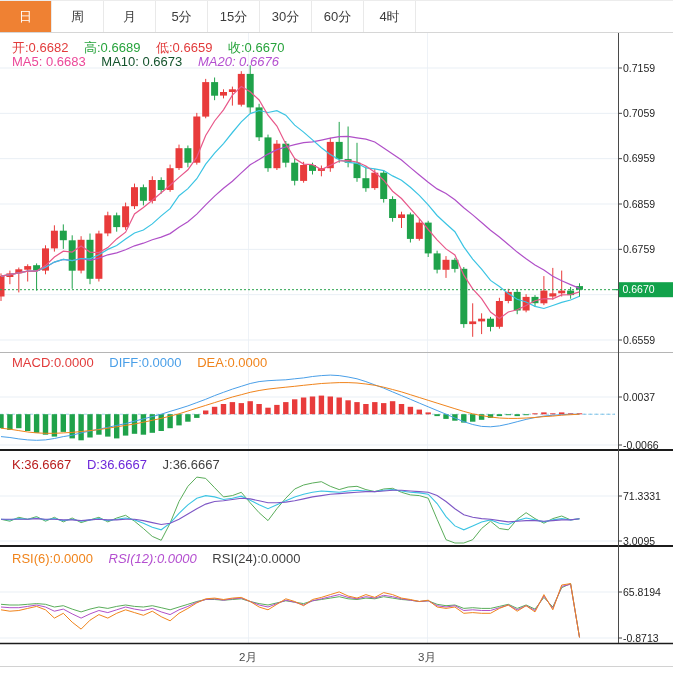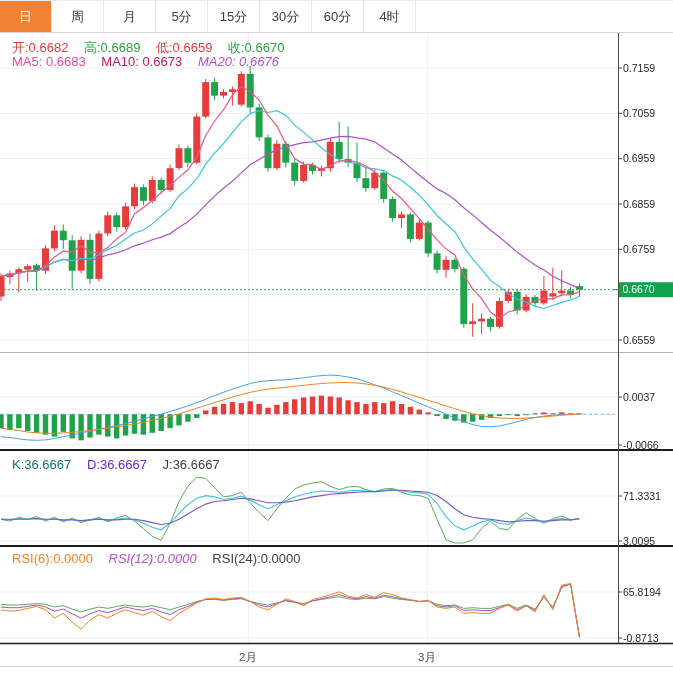--- a/index.html
+++ b/index.html
@@ -15,25 +15,25 @@
   .hdr{position:absolute;left:12px;z-index:4;font-size:13px;white-space:nowrap;background:transparent;}
   .hdr span{margin-right:12px;}
   .hdr-ohlc{top:39px;}
   .hdr-ma{top:54px;}
   .hdr-macd{top:355px;}
   .hdr-kdj{top:457px;}
   .hdr-rsi{top:551px;}
   .c-red{color:#e23b3b;}
   .c-green{color:#27a33c;}
   .c-ma5{color:#ec4899;}
-  .c-ma10{color:#be185d;}
+  .c-ma10{color:#14532d;}
   .c-ma20{color:#b44fd0;font-style:italic;}
   .c-blue{color:#4a9fe8;}
   .c-orange{color:#f0841c;}
-  .c-k{color:#0f766e;}
+  .c-k{color:#b91c1c;}
   .c-d{color:#6d28d9;}
   .c-j{color:#404040;}
 </style>
 </head>
 <body>
 
 <div class="stage">
 
   <svg id="chart-svg" width="673" height="675" viewBox="0 0 673 675">
       <line x1="248.5" y1="33" x2="248.5" y2="643" stroke="#eef2f7" stroke-width="1"></line>
@@ -317,20 +317,25 @@
     <span class="c-red">低:0.6659</span>
     <span class="c-green">收:0.6670</span>
   </div>
 
   <div class="hdr hdr-ma">
     <span class="c-ma5">MA5: 0.6683</span>
     <span class="c-ma10">MA10: 0.6673</span>
     <span class="c-ma20">MA20: 0.6676</span>
   </div>
 
+  <div class="hdr hdr-macd">
+    <span class="c-red">MACD:0.0000</span>
+    <span class="c-blue">DIFF:0.0000</span>
+    <span class="c-orange">DEA:0.0000</span>
+  </div>
 
   <div class="hdr hdr-kdj">
     <span class="c-k">K:36.6667</span>
     <span class="c-d">D:36.6667</span>
     <span class="c-j">J:36.6667</span>
   </div>
 
   <div class="hdr hdr-rsi">
     <span class="c-orange">RSI(6):0.0000</span>
     <span class="c-ma20">RSI(12):0.0000</span>

